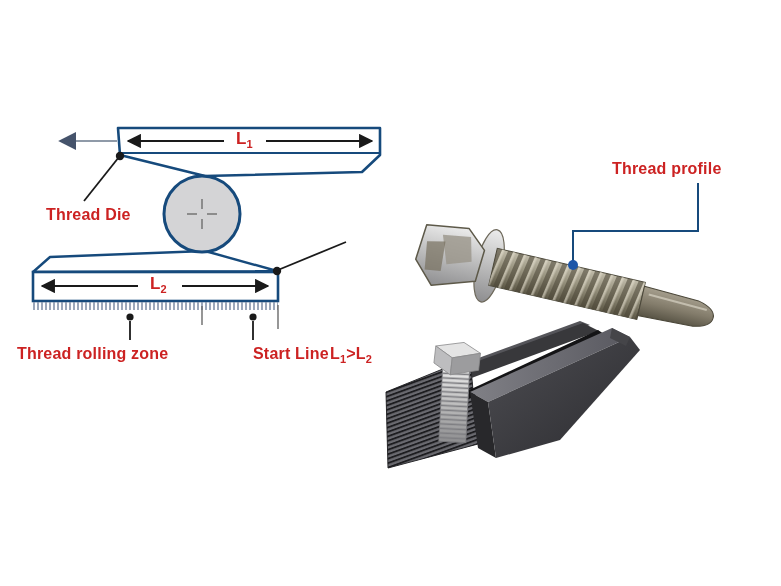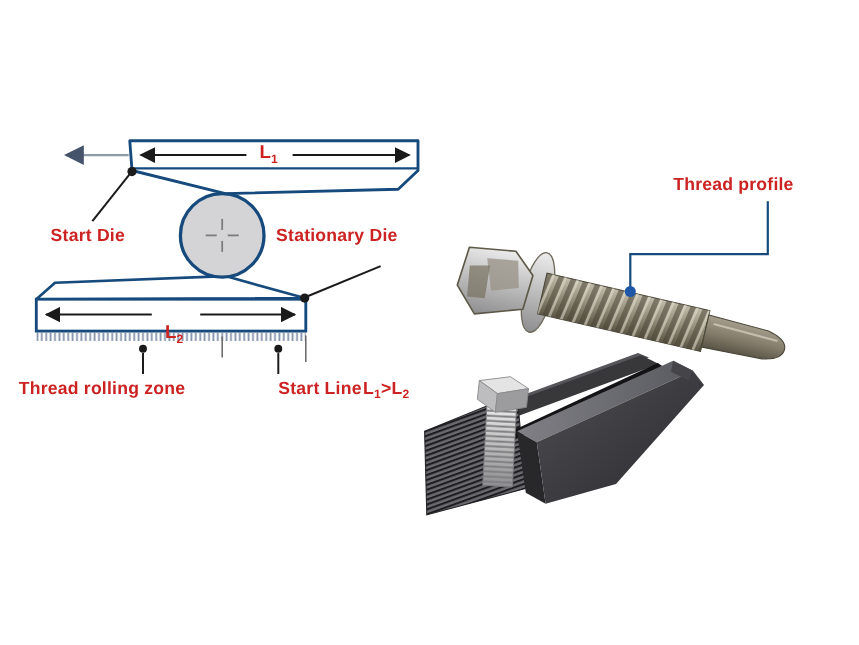--- a/index.html
+++ b/index.html
@@ -171,25 +171,24 @@
         <polygon points="470,392 612,328 630,337 488,402" fill="url(#dieTopGrad)"></polygon>
         <polygon points="470,392 488,402 496,458 478,448" fill="#28282b"></polygon>
         <polygon points="488,402 630,337 640,350 560,440 496,458" fill="url(#dieFrontGrad)"></polygon>
         <polygon points="612,328 630,337 626,346 610,338" fill="#454549"></polygon>
       </g>
     </g>
   </svg>
 
   <div class="dim" style="left:236px;top:130px;"><span>L</span><sub>1</sub></div>
 
-  <div class="dim" style="left:150px;top:275px;margin-top:18px;"><span>L</span><sub>2</sub></div>
+  <div class="dim" style="left:150px;top:275px;"><span>L</span><sub>2</sub></div>
 
-  <div class="lbl" style="left:46px;top:206px;">Start Die</div>
+  <div class="lbl" style="left:46px;top:206px;">Thread Die</div>
 
-  <div class="lbl" style="left:251px;top:206px;">Stationary Die</div>
 
   <div class="lbl" style="left:17px;top:345px;">Thread rolling zone</div>
 
   <div class="lbl" style="left:237px;top:345px;margin-left:16px;">Start Line</div>
 
   <div class="lbl" style="left:330px;top:345px;"><span>L</span><sub>1</sub><span>&gt;</span><span>L</span><sub>2</sub></div>
 
   <div class="lbl" style="left:612px;top:160px;">Thread profile</div>
 
 </div>

